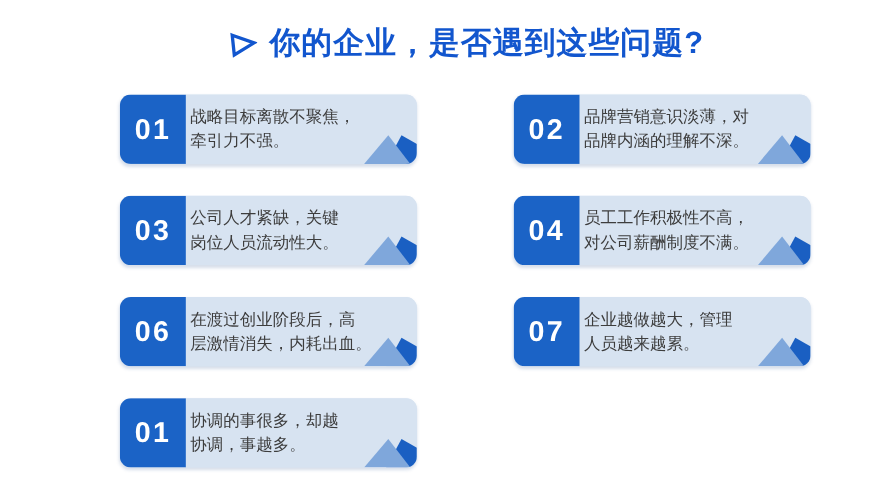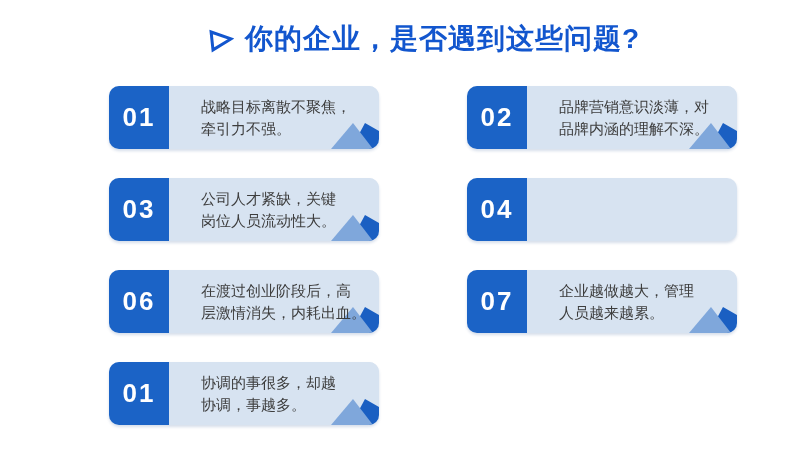--- a/index.html
+++ b/index.html
@@ -49,21 +49,21 @@
     flex:0 0 60px;
     background:var(--badge-blue);
     color:#ffffff;
     font-size:26px;font-weight:bold;letter-spacing:2px;
     display:flex;align-items:center;justify-content:center;
   }
   .card-body{
     position:relative;flex:1;
     background:var(--card-bg);
     display:flex;flex-direction:column;justify-content:center;
-    padding-left:32px;
+    padding-left:4px;
   }
   .card-line{
     font-size:15px;line-height:22px;color:var(--body-text);
     white-space:nowrap;position:relative;z-index:2;
   }
   .mountain{
     position:absolute;right:0;bottom:0;
     width:52px;height:30px;z-index:1;display:block;
   }
 </style>
@@ -112,20 +112,28 @@
         <div class="card-line">岗位人员流动性大。</div>
         <svg class="mountain" viewBox="0 0 52 30">
           <polygon points="24,30 38,4 52,12 52,30" fill="#1a5fc2"></polygon>
           <polygon points="4,30 26,4 46,30" fill="#7fa7db"></polygon>
         </svg>
       </div>
     </div>
 
     <div class="card">
       <div class="card-num">04</div>
+      <div class="card-body">
+        <div class="card-line">员工工作积极性不高，</div>
+        <div class="card-line">对公司薪酬制度不满。</div>
+        <svg class="mountain" viewBox="0 0 52 30">
+          <polygon points="24,30 38,4 52,12 52,30" fill="#1a5fc2"></polygon>
+          <polygon points="4,30 26,4 46,30" fill="#7fa7db"></polygon>
+        </svg>
+      </div>
     </div>
 
 
     <div class="card">
       <div class="card-num">06</div>
       <div class="card-body">
         <div class="card-line">在渡过创业阶段后，高</div>
         <div class="card-line">层激情消失，内耗出血。</div>
         <svg class="mountain" viewBox="0 0 52 30">
           <polygon points="24,30 38,4 52,12 52,30" fill="#1a5fc2"></polygon>

